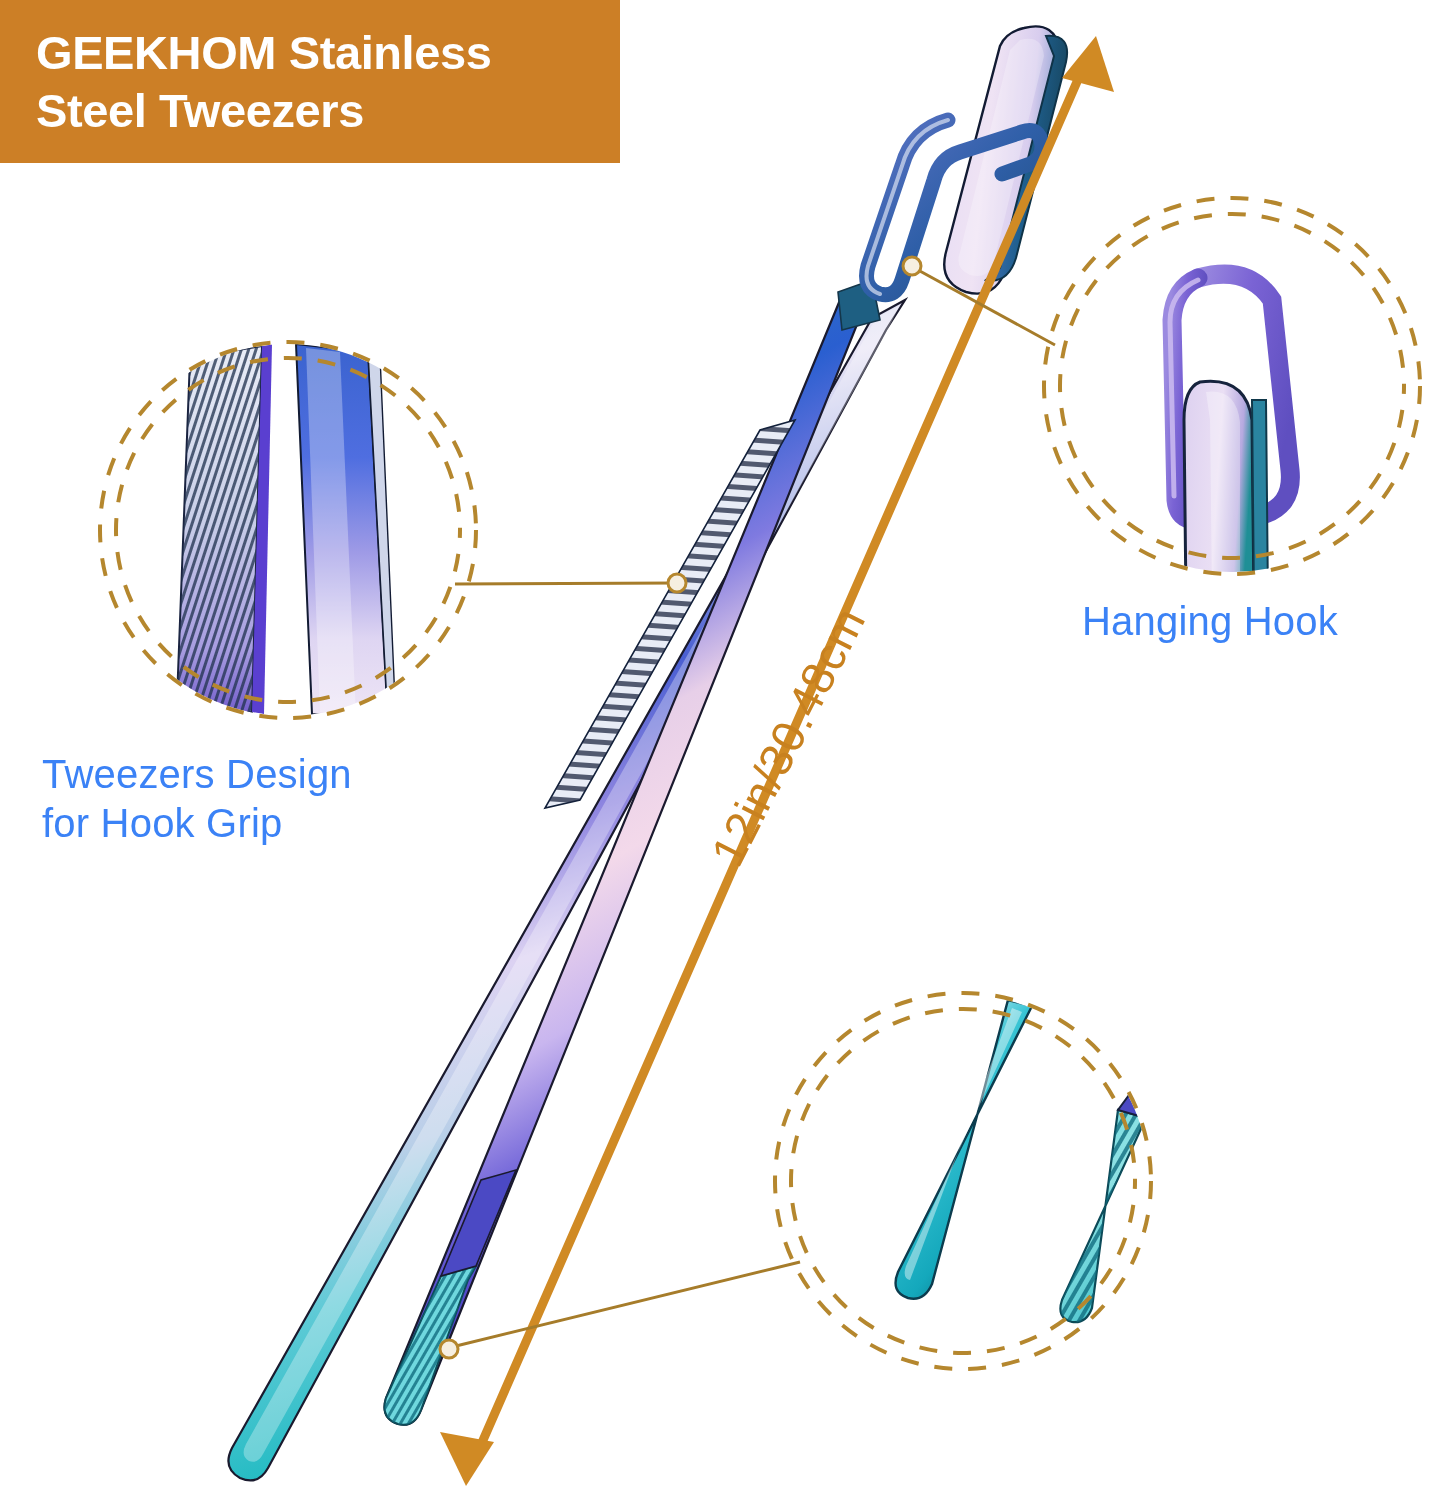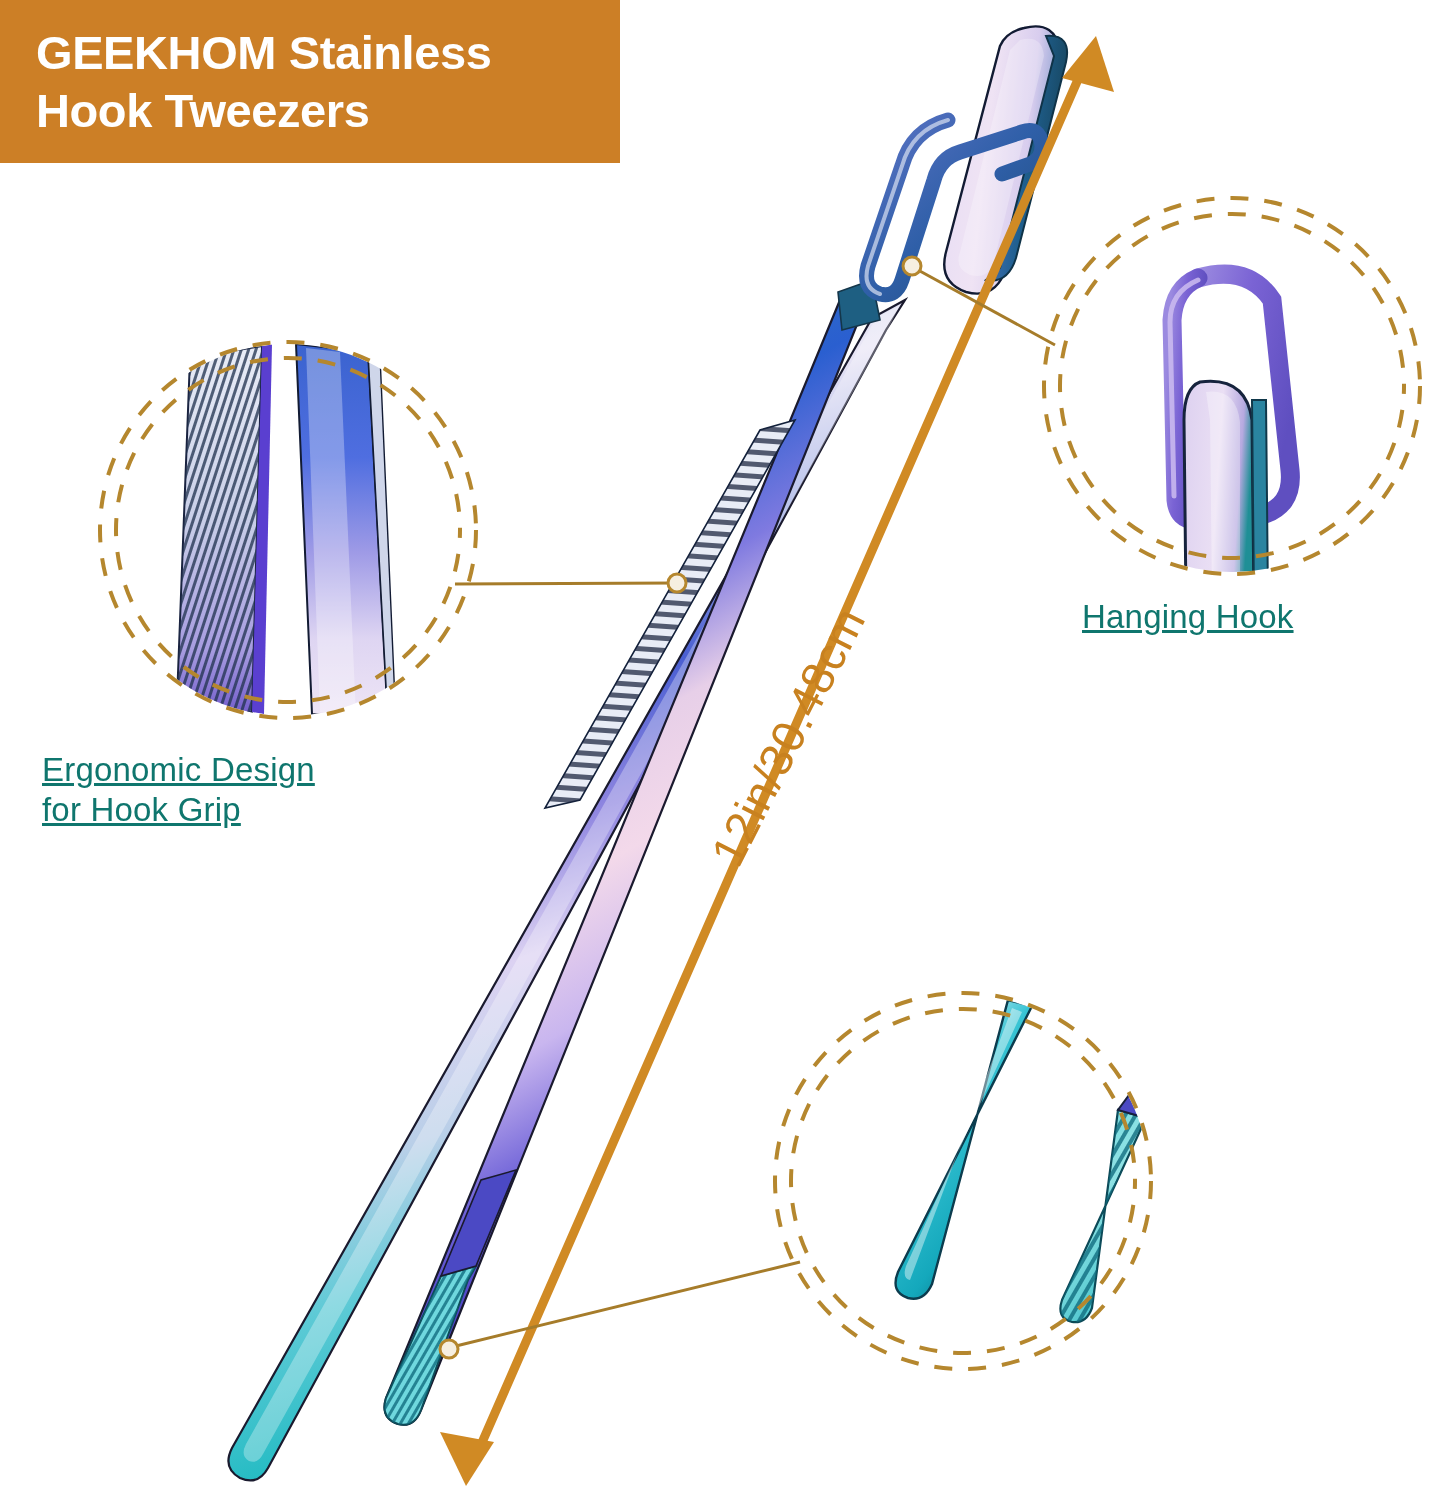--- a/index.html
+++ b/index.html
@@ -11,22 +11,22 @@
     position:absolute;left:0;top:0;width:620px;height:163px;
     background:#CC7F26;box-sizing:border-box;
     padding:24px 0 16px 36px;
   }
   .banner-line{
     color:#FFFFFF;font-weight:bold;font-size:47px;line-height:1.24;
     letter-spacing:-0.4px;white-space:nowrap;
   }
 
   .label{
-    position:absolute;color:#0f766e;font-size:33px;line-height:1.22;
-    letter-spacing:0.2px;white-space:nowrap;font-weight:400;text-decoration:underline;
+    position:absolute;color:#3b82f6;font-size:40px;line-height:1.22;
+    letter-spacing:0.2px;white-space:nowrap;font-weight:400;
   }
   .label.two-line{white-space:normal;}
   #label-ergonomic{left:42px;top:750px;width:520px;}
   #label-hook{left:1082px;top:597px;}
   #label-grooves{left:641px;top:1400px;}
 
   #label-dim{
     position:absolute;left:700px;top:850px;
     color:#C8811F;font-size:46px;white-space:nowrap;
     transform-origin:left top;transform:rotate(-63deg);
@@ -271,25 +271,25 @@
         <path d="M1140,1080 L1168,1086 L1146,1118 L1118,1110 Z" fill="#4b49c4" stroke="#18203c" stroke-width="2"></path>
         <path d="M1140,1080 L1168,1086 L1172,1092 L1144,1086 Z" fill="#b9713a"></path>
       </g>
       <circle cx="963" cy="1181" r="188" fill="none" stroke="#B5872E" stroke-width="4" stroke-dasharray="18 16"></circle>
       <circle cx="963" cy="1181" r="172" fill="none" stroke="#B5872E" stroke-width="4" stroke-dasharray="18 16" stroke-dashoffset="10"></circle>
     </g>
   </svg>
 
   <div class="banner">
     <div class="banner-line">GEEKHOM Stainless</div>
-    <div class="banner-line">Hook Tweezers</div>
+    <div class="banner-line">Steel Tweezers</div>
   </div>
 
   <div class="label two-line" id="label-ergonomic">
-    <div>Ergonomic Design</div>
+    <div>Tweezers Design</div>
     <div>for Hook Grip</div>
   </div>
 
   <div class="label" id="label-hook">Hanging Hook</div>
 
 
   <div id="label-dim">12in/30.48cm</div>
 
 </div>
 

